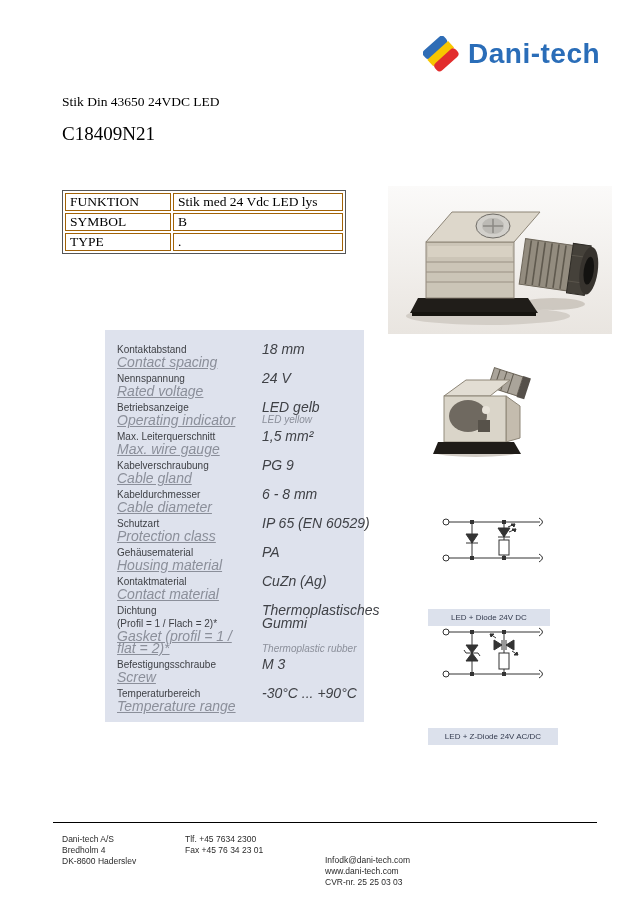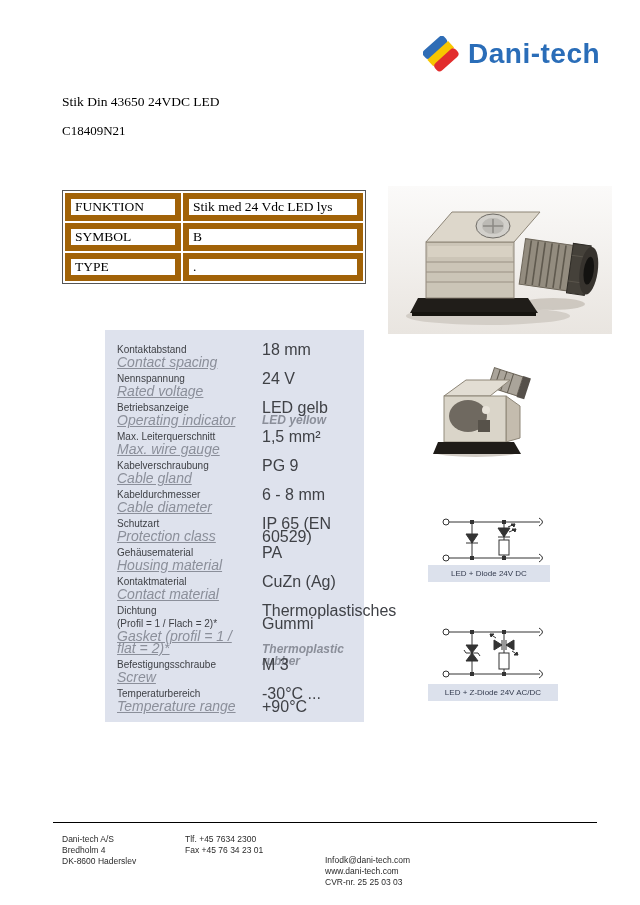--- a/index.html
+++ b/index.html
@@ -8,50 +8,50 @@
 
   
   .logo{position:absolute;top:36px;left:423px;display:flex;align-items:center;gap:9px;}
   .logo-text{font-size:28px;font-weight:bold;color:#2a6db8;letter-spacing:0.5px;
              font-family:"Liberation Sans","DejaVu Sans",sans-serif;}
 
   
   .title1{position:absolute;left:62px;top:94px;font-family:"Liberation Serif","DejaVu Serif",serif;
           font-size:13.5px;color:#000;}
   .title2{position:absolute;left:62px;top:123px;font-family:"Liberation Serif","DejaVu Serif",serif;
-          font-size:13px;color:#000;}
+          font-size:19px;color:#000;}
 
   
   .info-table{position:absolute;left:62px;top:190px;border-collapse:separate;border-spacing:2px;
               border:1px solid #555;background:#fff;
               font-family:"Liberation Serif","DejaVu Serif",serif;font-size:13.5px;color:#000;}
-  .info-table td{border:6px solid #a16207;padding:0 4px;height:15px;vertical-align:middle;}
+  .info-table td{border:1px solid #a16207;padding:0 4px;height:15px;vertical-align:middle;}
   .info-table td.it-label{width:96px;}
   .info-table td.it-value{width:160px;}
 
   
   .photo-large{position:absolute;left:388px;top:186px;width:224px;height:148px;}
   .photo-small{position:absolute;left:426px;top:366px;width:106px;height:94px;}
 
   
   .spec-box{position:absolute;left:73px;top:330px;width:259px;height:392px;background:#dee2ed;
             box-sizing:border-box;padding:13px 0 0 12px;margin-left:32px;}
   .spec-row{position:relative;margin-bottom:4px;min-height:24px;}
   .spec-de{font-size:10px;line-height:13px;color:#3f4146;width:132px;}
   .spec-en{font-size:14px;line-height:12px;font-style:italic;color:#8b8f9a;width:132px;text-decoration:underline;}
   .spec-val{position:absolute;left:145px;top:0;width:108px;}
-  .spec-val .v{font-size:16px;line-height:13px;color:#3f4146;}
-  .spec-val .ve{font-size:12px;line-height:12px;font-style:italic;color:#8b8f9a;font-weight:bold;}
+  .spec-val .v{font-size:14px;line-height:13px;color:#3f4146;font-style:italic;}
+  .spec-val .ve{font-size:10px;line-height:12px;font-style:italic;color:#8b8f9a;}
   .spec-val .ve.gap{margin-top:13px;}
 
   
   .circuit1{position:absolute;left:438px;top:510px;width:112px;height:54px;}
   .circuit2{position:absolute;left:438px;top:620px;width:112px;height:60px;}
   .circuit-label{position:absolute;height:17px;background:#dce1ec;color:#333a4d;
-                 font-size:8px;line-height:17px;text-align:center;}
+                 font-size:8px;line-height:17px;text-align:center;margin-top:44px;}
   .circuit-label.l1{left:428px;top:565px;width:122px;}
   .circuit-label.l2{left:428px;top:684px;width:130px;}
 
   
   .footer-rule{position:absolute;left:53px;top:822px;width:544px;height:0;border-top:1.3px solid #000;}
   .footer-col{position:absolute;top:834px;font-size:8.5px;line-height:11px;color:#2b2b2b;}
   .footer-col.c1{left:62px;}
   .footer-col.c2{left:185px;}
   .footer-col.c3{left:325px;margin-top:21px;}
 </style>

